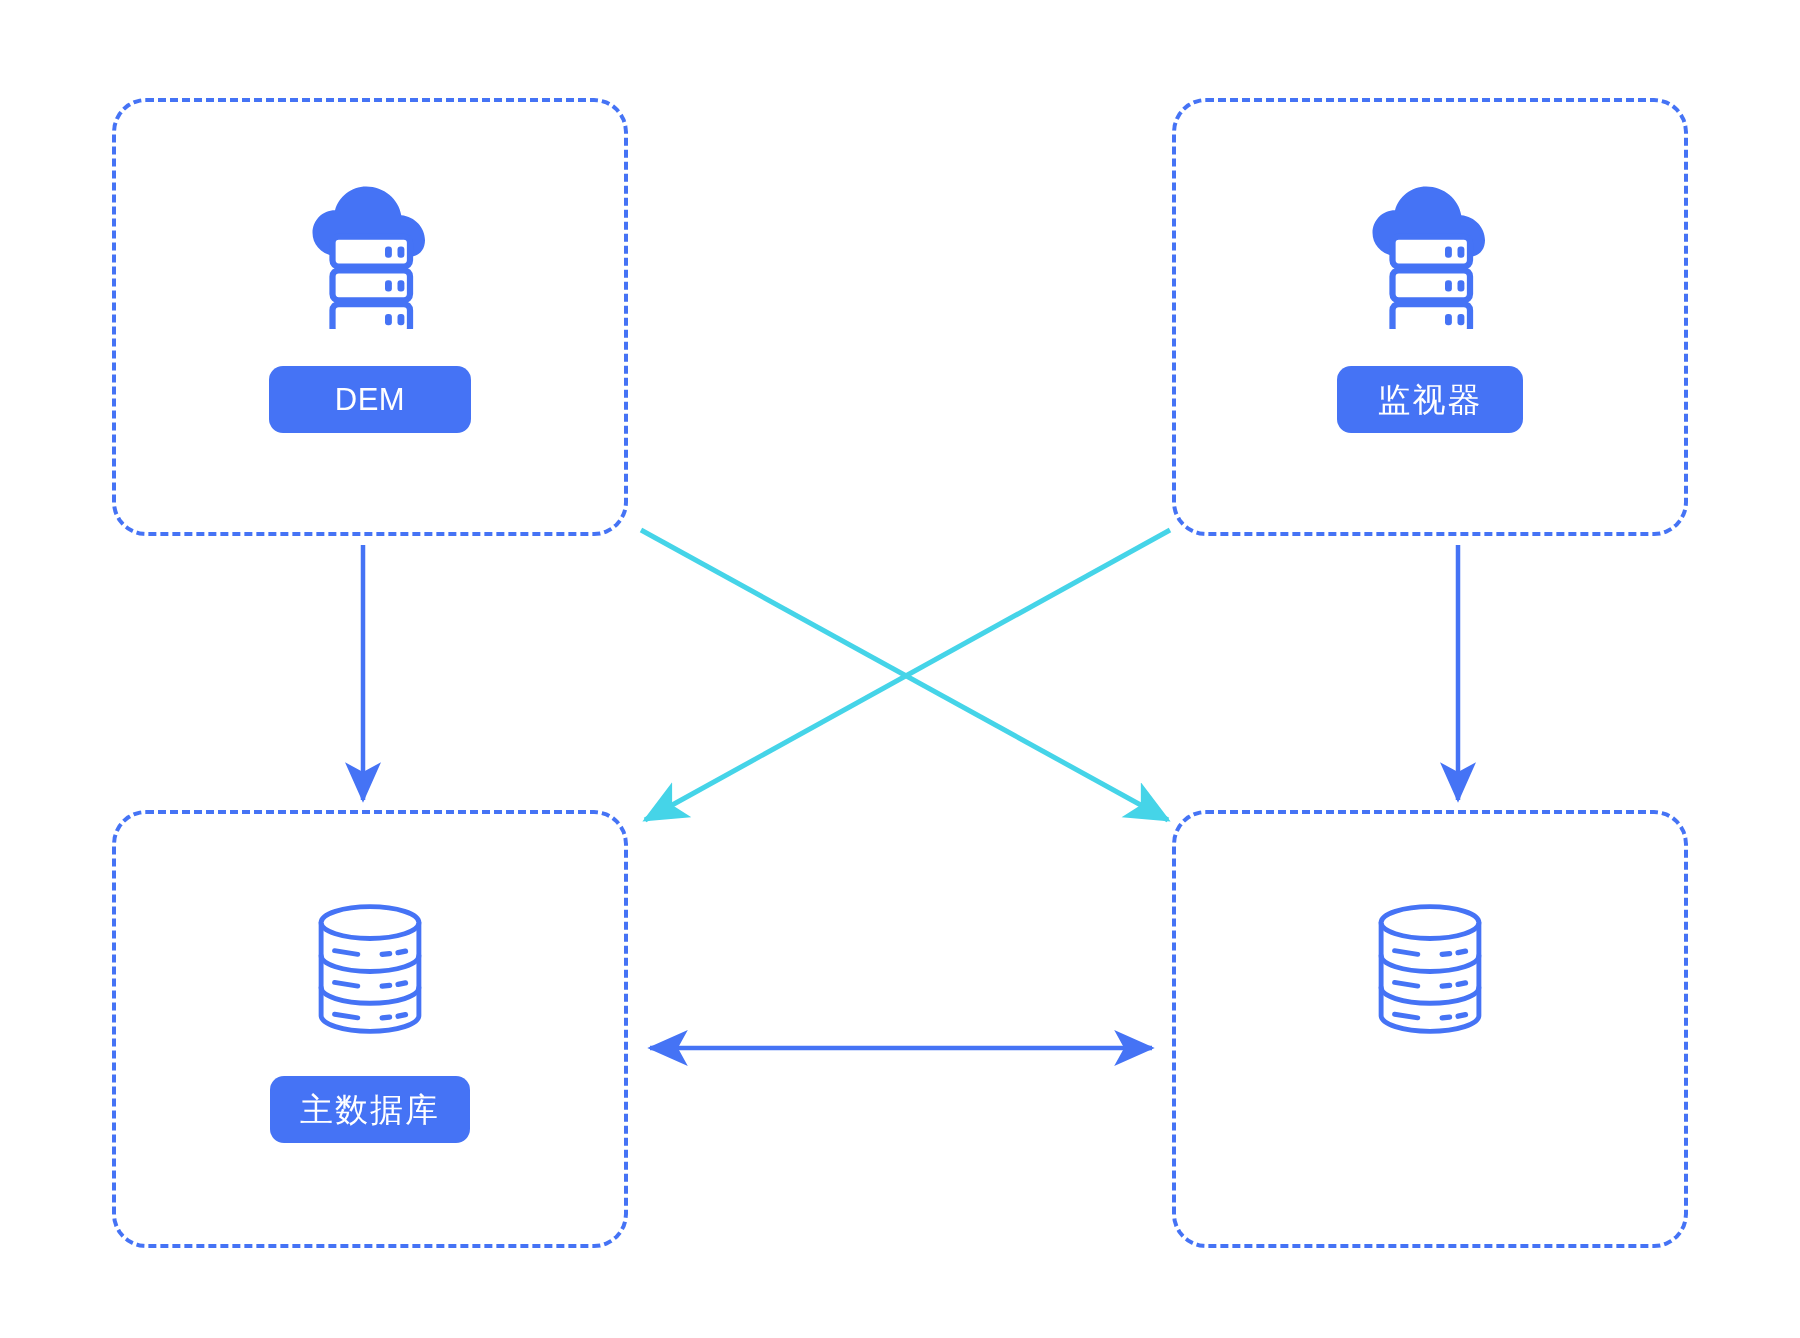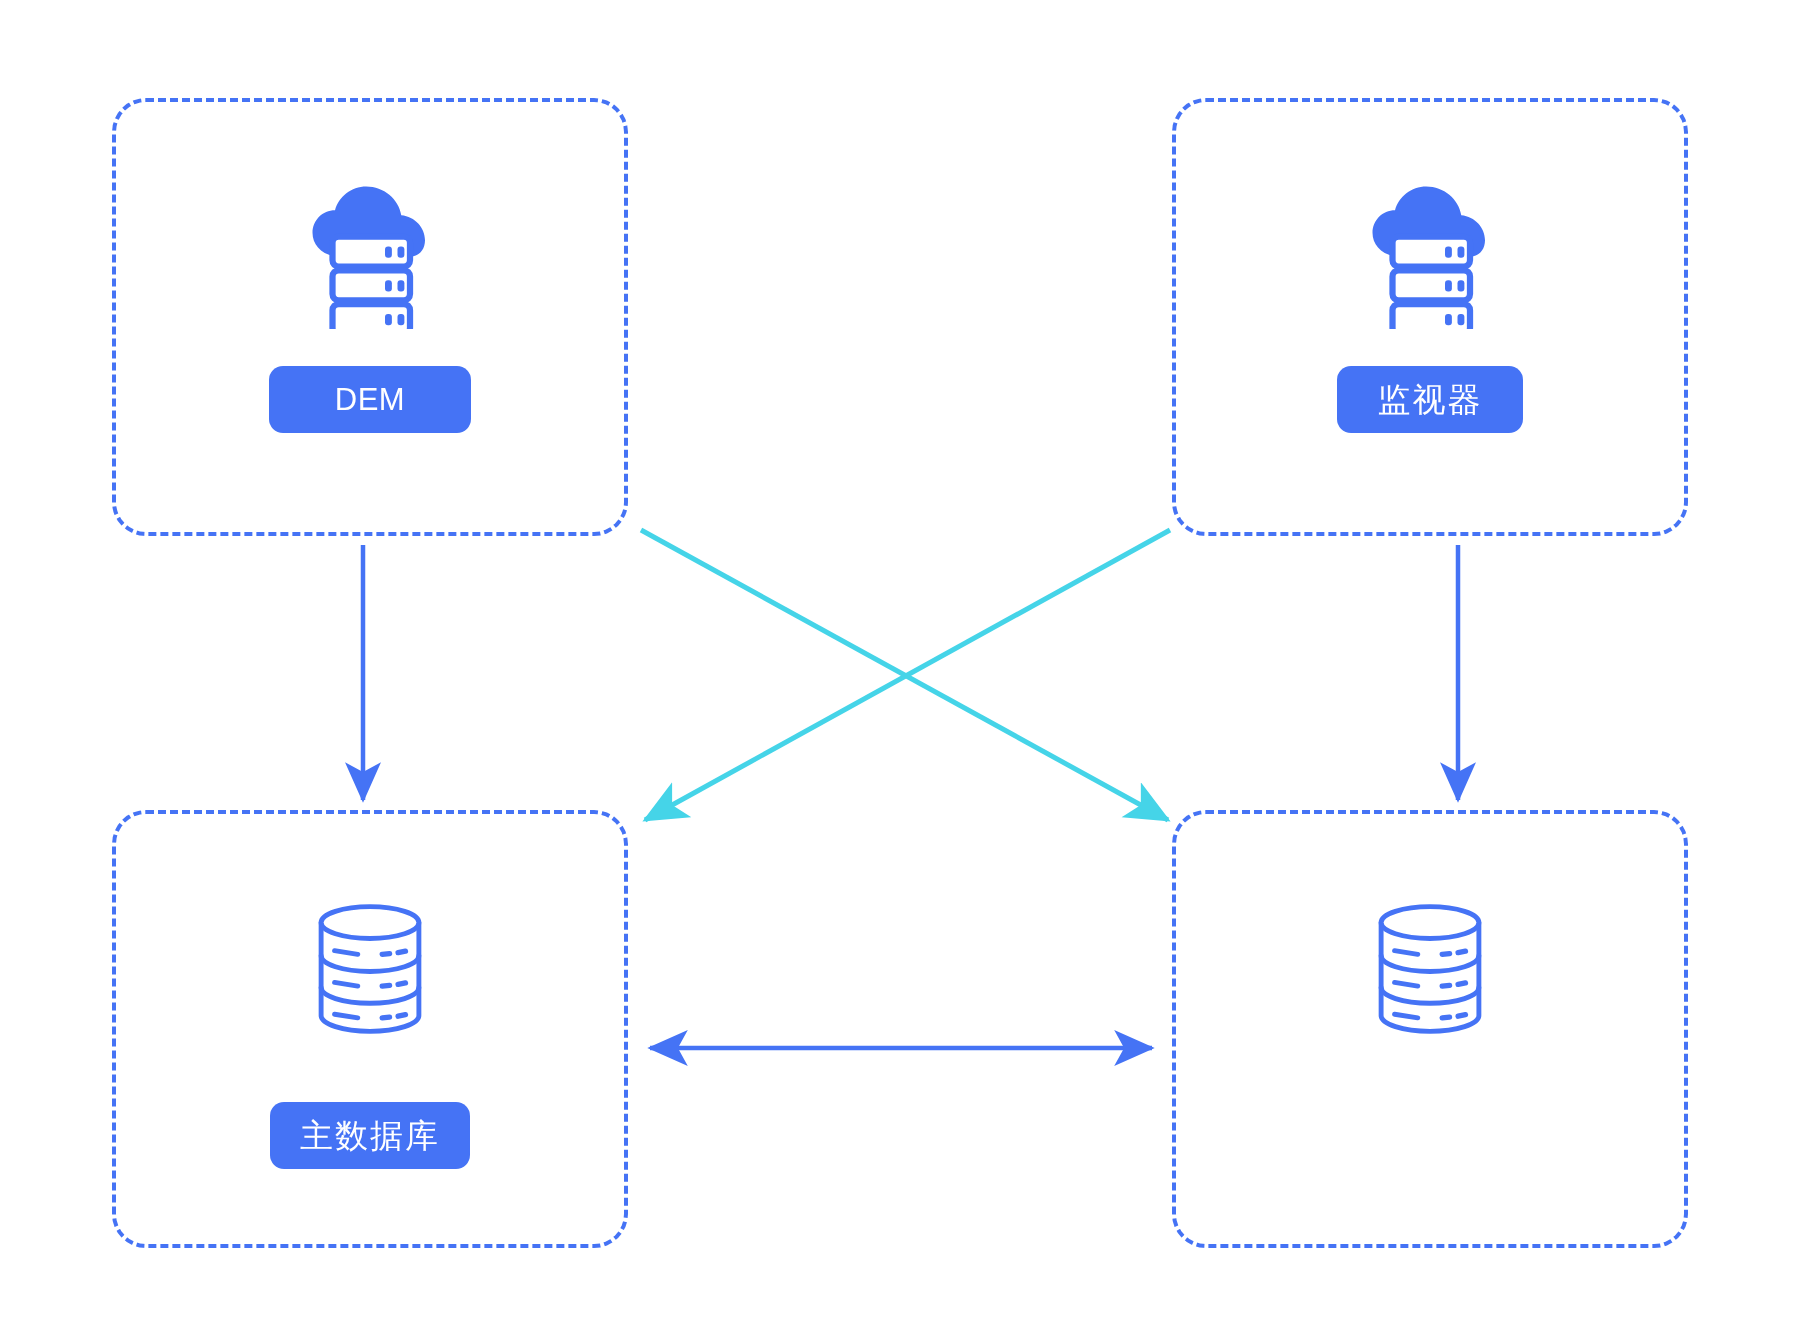--- a/index.html
+++ b/index.html
@@ -65,21 +65,21 @@
     align-items: center;
     justify-content: center;
     font-size: 31px;
     letter-spacing: 0.5px;
     line-height: 1;
     white-space: nowrap;
     font-weight: 400;
   }
   .pill.cjk { font-size: 33px; padding: 0 30px; letter-spacing: 2px; }
   .pill.top-gap { margin-top: 22px; }
-  .pill.bot-gap { margin-top: 58px; }
+  .pill.bot-gap { margin-top: 32px; }
 
   
   #arrows {
     position: absolute;
     left: 0;
     top: 0;
     width: 1800px;
     height: 1338px;
     pointer-events: none;
   }

